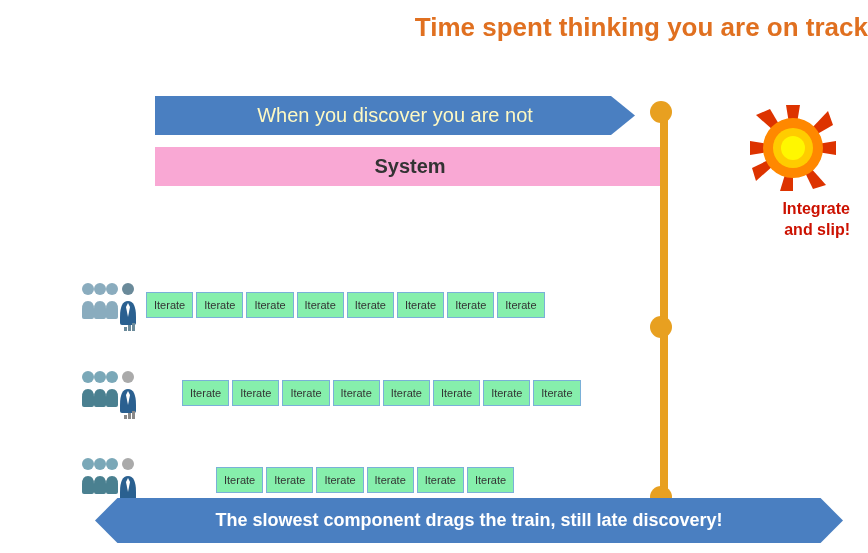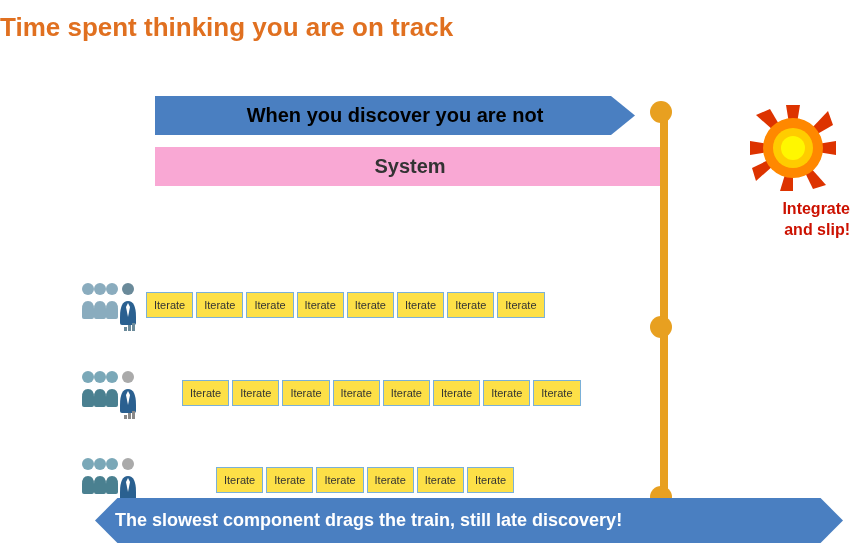--- a/index.html
+++ b/index.html
@@ -6,44 +6,44 @@
     body {
       width: 868px;
       height: 553px;
       background: #fff;
       font-family: Arial, sans-serif;
       overflow: hidden;
       position: relative;
     }
 
     .main-title {
-      text-align: left;
+      text-align: right;
       color: #e07020;
       font-size: 26px;
       font-weight: bold;
       padding-top: 12px;
       margin-bottom: 8px;
     }
 
     .diagram-area {
       position: relative;
       width: 868px;
       height: 510px;
     }
 
     
     .discover-banner {
       position: absolute;
       top: 45px;
       left: 155px;
       width: 480px;
       background: #4a7fc1;
-      color: #000000;
+      color: #fef9c3;
       font-size: 20px;
-      font-weight: bold;
+      font-weight: normal;
       text-align: center;
       padding: 8px 4px;
       clip-path: polygon(0 0, 95% 0, 100% 50%, 95% 100%, 0 100%);
     }
 
     
     .system-banner {
       position: absolute;
       top: 96px;
       left: 155px;
@@ -115,39 +115,39 @@
     }
 
     
     .iterate-container {
       display: flex;
       gap: 3px;
       align-items: center;
     }
 
     .iterate-box {
-      background: #fde047;
+      background: #86efac;
       border: 1px solid #7ab0d8;
       color: #333;
       font-size: 11px;
       padding: 6px 7px;
       white-space: nowrap;
     }
 
     
     .bottom-banner {
       position: absolute;
       bottom: 18px;
       left: 95px;
       right: 25px;
       background: #4a7fc1;
       color: white;
       font-size: 18px;
       font-weight: bold;
-      text-align: left;
+      text-align: center;
       padding: 12px 20px;
       clip-path: polygon(3% 0, 97% 0, 100% 50%, 97% 100%, 3% 100%, 0 50%);
     }
 
     
     svg.person { display: inline-block; }
   </style>
 </head>
 <body>
 

